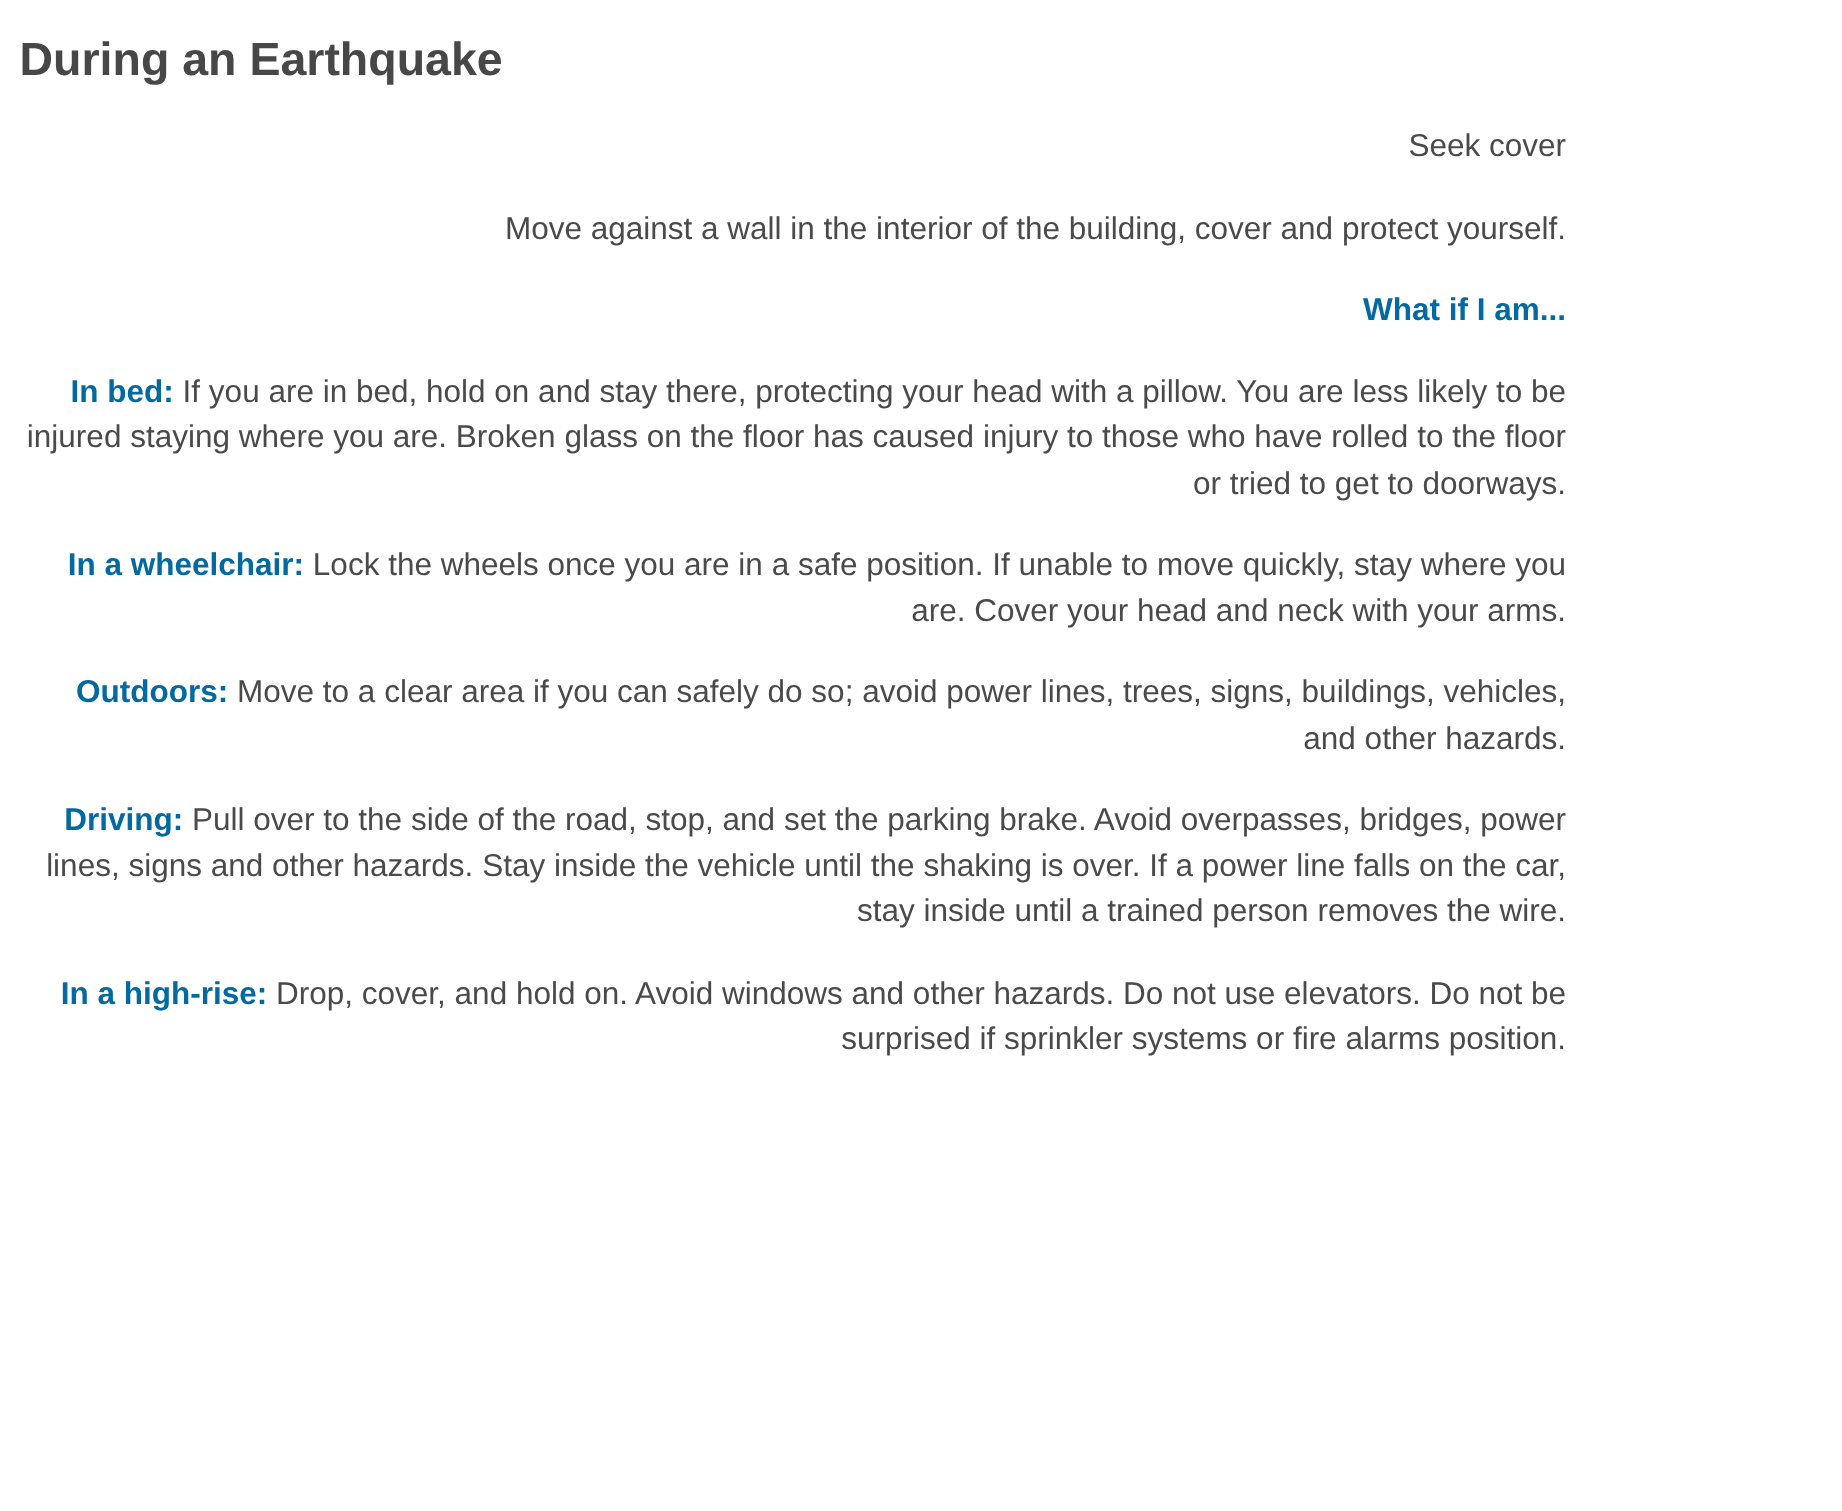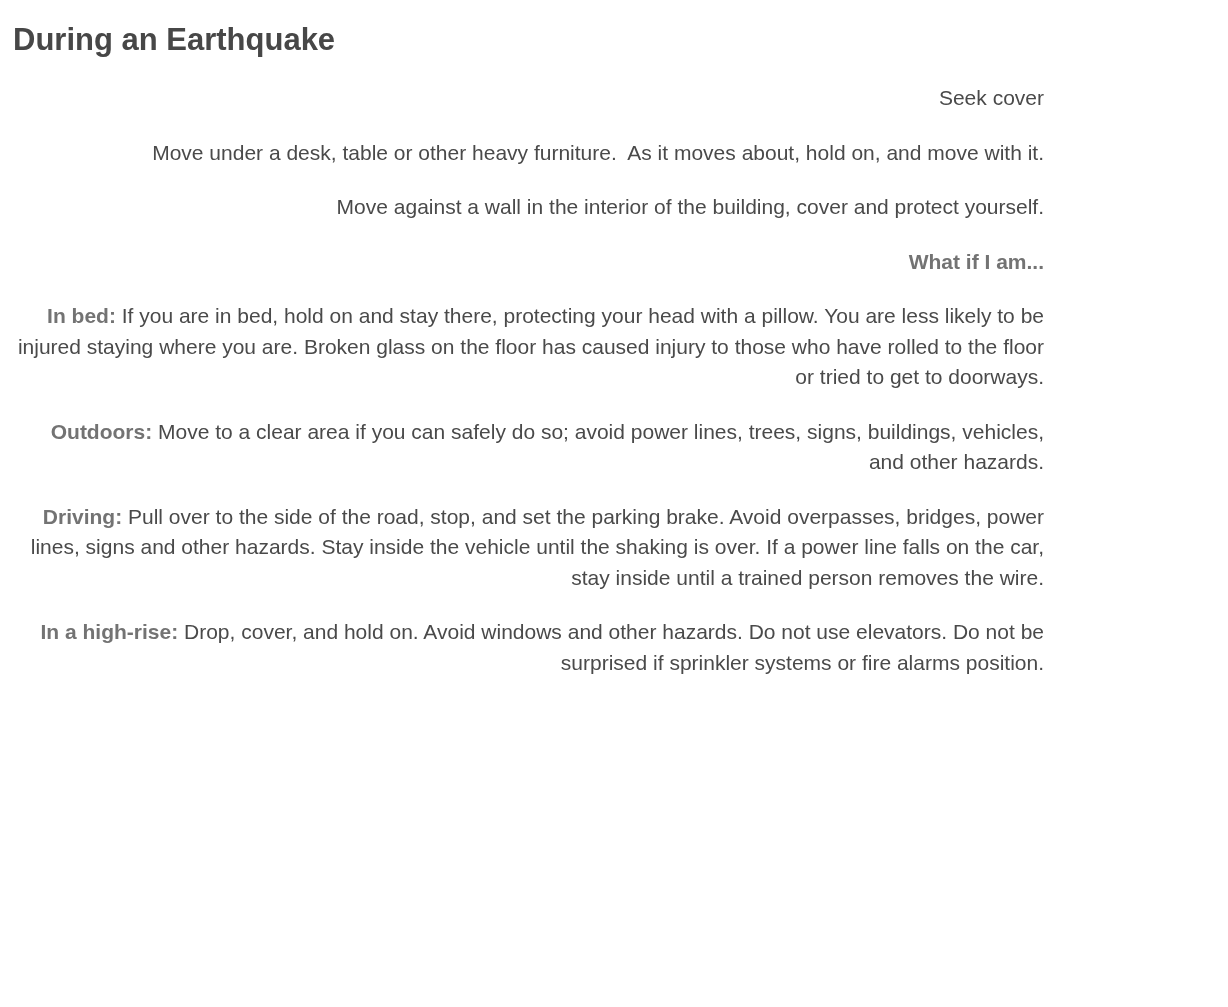--- a/index.html
+++ b/index.html
@@ -25,31 +25,31 @@
     color: #474747;
     margin: 9px 0 25px 0;
   }
   .doc p {
     margin: 0 0 24px 0;
     white-space: pre-wrap;
     text-align: right;
   }
   .doc p strong {
     font-weight: bold;
-    color: #737373;
+    color: #0369a1;
   }
 </style>
 </head>
 <body>
 
 <main class="doc">
   <h1 class="page-title">During an Earthquake</h1>
   <section>
       <p><strong></strong><span>Seek cover</span></p>
-      <p><strong></strong><span>Move under a desk, table or other heavy furniture.  As it moves about, hold on, and move with it.</span></p>
       <p><strong></strong><span>Move against a wall in the interior of the building, cover and protect yourself.</span></p>
       <p><strong>What if I am...</strong><span></span></p>
       <p><strong>In bed:</strong><span> If you are in bed, hold on and stay there, protecting your head with a pillow. You are less likely to be injured staying where you are. Broken glass on the floor has caused injury to those who have rolled to the floor or tried to get to doorways.</span></p>
+      <p><strong>In a wheelchair:</strong><span> Lock the wheels once you are in a safe position. If unable to move quickly, stay where you are. Cover your head and neck with your arms.</span></p>
       <p><strong>Outdoors:</strong><span> Move to a clear area if you can safely do so; avoid power lines, trees, signs, buildings, vehicles, and other hazards.</span></p>
       <p><strong>Driving:</strong><span> Pull over to the side of the road, stop, and set the parking brake. Avoid overpasses, bridges, power lines, signs and other hazards. Stay inside the vehicle until the shaking is over. If a power line falls on the car, stay inside until a trained person removes the wire.</span></p>
       <p><strong>In a high-rise:</strong><span> Drop, cover, and hold on. Avoid windows and other hazards. Do not use elevators. Do not be surprised if sprinkler systems or fire alarms position.</span></p>
     </section>
 </main>
 
 </body></html>

